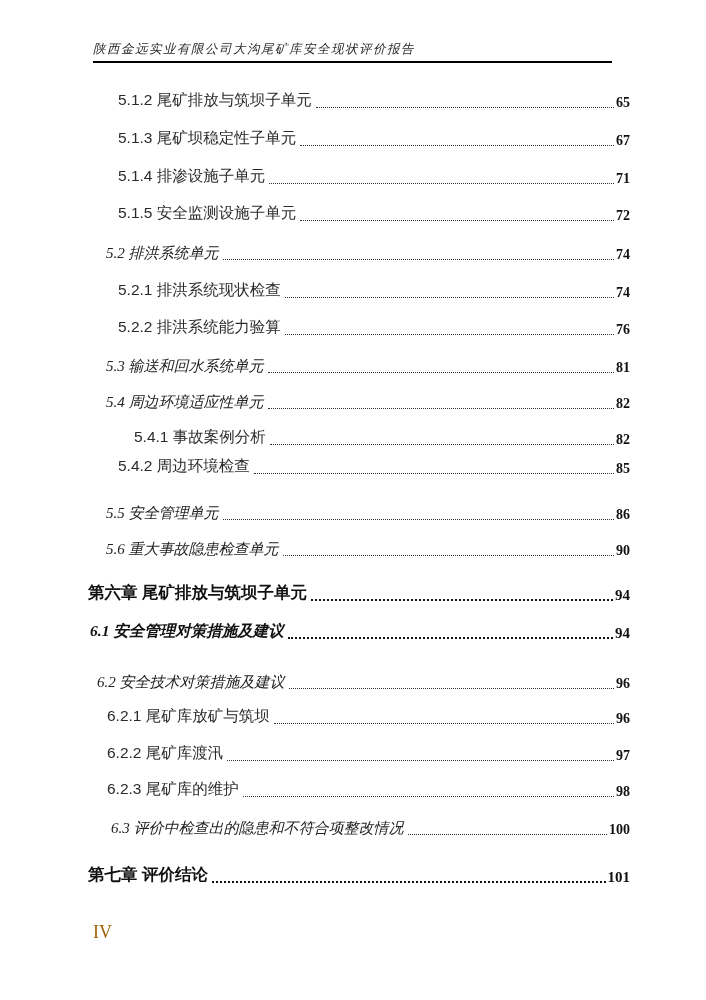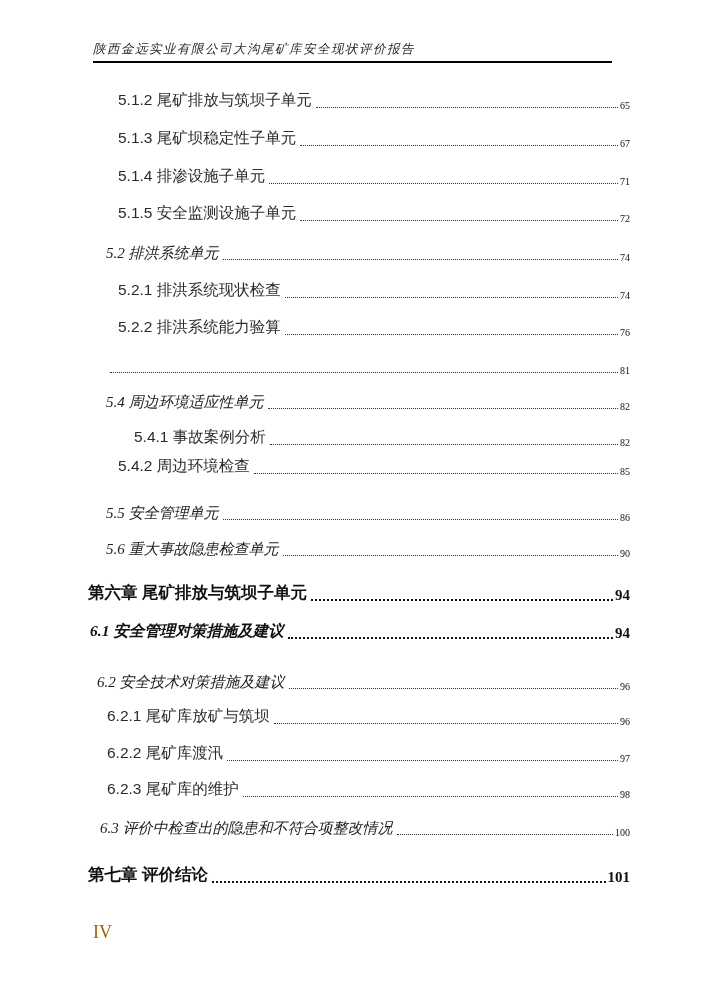--- a/index.html
+++ b/index.html
@@ -26,21 +26,21 @@
     position:absolute;right:76px;height:21px;
     display:flex;align-items:flex-end;white-space:nowrap;
   }
   .row .label{flex:0 0 auto;}
   .row .dots{
     flex:1 1 auto;min-width:12px;margin:0 2px 3px 4px;
     border-bottom:1.6px dotted #333;height:1px;
   }
   .row .page-num{
     flex:0 0 auto;font-family:"Liberation Serif","DejaVu Serif",serif;
-    font-style:normal;font-size:10px;color:#111;
+    font-style:normal;font-size:14px;color:#111;font-weight:bold;
   }
 
   
   .lvl2{ 
     font-family:"Liberation Serif","DejaVu Serif",serif;
     font-style:italic;font-size:15px;color:#222;
   }
   .lvl3{ 
     font-family:"Liberation Sans","DejaVu Sans",sans-serif;
     font-style:normal;font-size:15.5px;color:#2b2b2b;
@@ -113,20 +113,21 @@
       <span class="page-num">74</span>
     </div>
 
     <div class="row lvl3" style="top:317px;left:118px;">
       <span class="label">5.2.2 排洪系统能力验算</span>
       <span class="dots"></span>
       <span class="page-num">76</span>
     </div>
 
     <div class="row lvl2" style="top:355px;left:106px;">
+      <span class="label">5.3 输送和回水系统单元</span>
       <span class="dots"></span>
       <span class="page-num">81</span>
     </div>
 
     <div class="row lvl2" style="top:391px;left:106px;">
       <span class="label">5.4 周边环境适应性单元</span>
       <span class="dots"></span>
       <span class="page-num">82</span>
     </div>
 
@@ -183,21 +184,21 @@
       <span class="dots"></span>
       <span class="page-num">97</span>
     </div>
 
     <div class="row lvl3" style="top:779px;left:107px;">
       <span class="label">6.2.3 尾矿库的维护</span>
       <span class="dots"></span>
       <span class="page-num">98</span>
     </div>
 
-    <div class="row lvl2" style="top:817px;left:100px;">
+    <div class="row lvl2" style="top:817px;left:111px;">
       <span class="label">6.3 评价中检查出的隐患和不符合项整改情况</span>
       <span class="dots"></span>
       <span class="page-num">100</span>
     </div>
 
     <div class="row chapter" style="top:863px;left:88px;">
       <span class="label">第七章 评价结论</span>
       <span class="dots"></span>
       <span class="page-num">101</span>
     </div>

